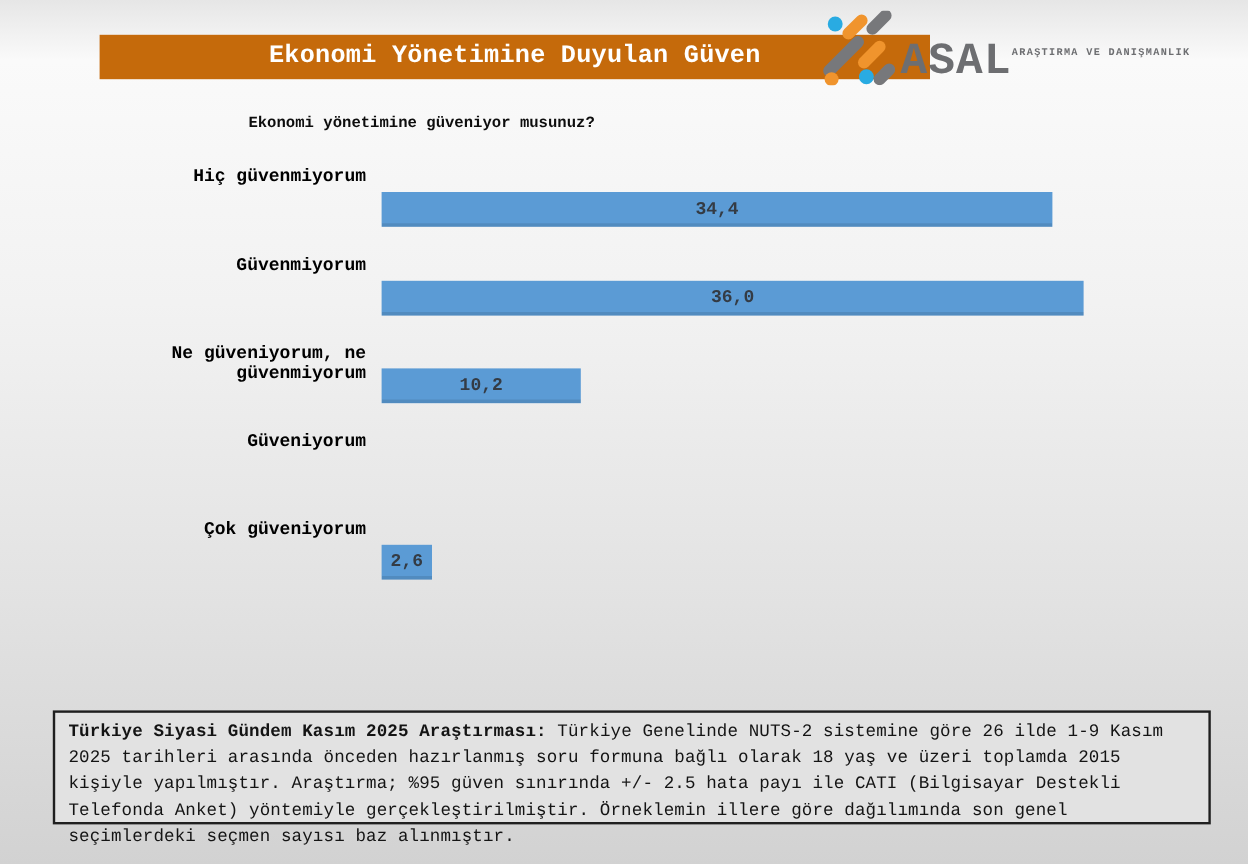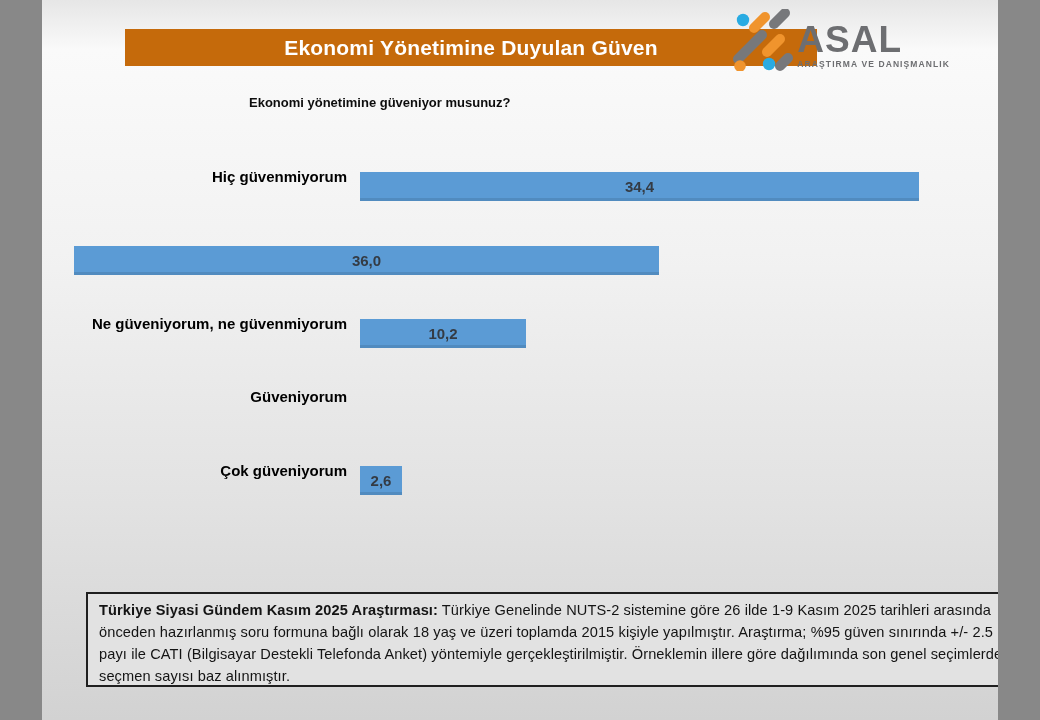--- a/index.html
+++ b/index.html
@@ -1,54 +1,54 @@
 <!DOCTYPE html>
 <html><head>
 <meta charset="utf-8">
 <style>
   * { margin:0; padding:0; box-sizing:border-box; }
   html,body { background:#888; }
   .slide {
     position:relative;
-    width:956px; height:720px;
+    width:1040px; height:720px;
     margin:0 auto;
-    font-family:Liberation Sans, sans-serif;
+    font-family:Liberation Mono, monospace;
     background:linear-gradient(180deg,#E6E6E6 0%,#FAFAFA 7%,#F2F2F2 35%,#E2E2E2 70%,#D2D2D2 100%);
     overflow:hidden;
   }
   .banner {
     position:absolute; left:83px; top:29px; width:692px; height:37px;
     display:flex; align-items:center; justify-content:center;
     color:#FFFFFF; font-size:21px; font-weight:bold;
     letter-spacing:.2px;
   }
   .logo {
     position:absolute; right:48px; top:9px;
     display:flex; align-items:flex-end; gap:4px;
   }
   .logo-icon { width:62px; height:62px; }
-  .logo-text { display:flex; flex-direction:column; align-items:flex-start; padding-bottom:2px; }
+  .logo-text { display:flex; flex-direction:row; align-items:flex-start; padding-bottom:2px; }
   .logo-name {
     font-size:37px; font-weight:bold; color:#6D6E71;
     line-height:0.9; letter-spacing:1px;
   }
   .logo-subtitle {
     font-size:8.5px; font-weight:bold; color:#6D6E71;
     letter-spacing:1.1px; margin-top:3px; white-space:nowrap;
   }
   .chart-title {
     position:absolute; left:207px; top:95px;
     font-size:13px; font-weight:bold; color:#0D0D0D;
   }
   .chart {
     position:absolute; left:32px; top:140px; width:976px;
   }
   .bar-row {
     height:73.5px;
-    display:flex; align-items:center;
+    display:flex; 
   }
   .row-label {
     width:286px; flex-shrink:0;
     text-align:right; padding-right:13px;
     font-size:15px; font-weight:bold; color:#000000;
     line-height:1.1;
   }
   .bar-track { flex:1; height:29px; position:relative;margin-top:20px; }
   .bar {
     height:29px;
@@ -100,20 +100,21 @@
   <div class="chart" id="chart">
       <div class="bar-row">
         <div class="row-label">Hiç güvenmiyorum</div>
         <div class="bar-track">
           <div class="bar" style="width: 559px; background: rgb(91, 155, 213);">
             <div class="bar-value">34,4</div>
           </div>
         </div>
       </div>
       <div class="bar-row">
+        <div class="row-label">Güvenmiyorum</div>
         <div class="bar-track">
           <div class="bar" style="width: 585px; background: rgb(91, 155, 213);">
             <div class="bar-value">36,0</div>
           </div>
         </div>
       </div>
       <div class="bar-row">
         <div class="row-label">Ne güveniyorum, ne güvenmiyorum</div>
         <div class="bar-track">
           <div class="bar" style="width: 166px; background: rgb(91, 155, 213);">

